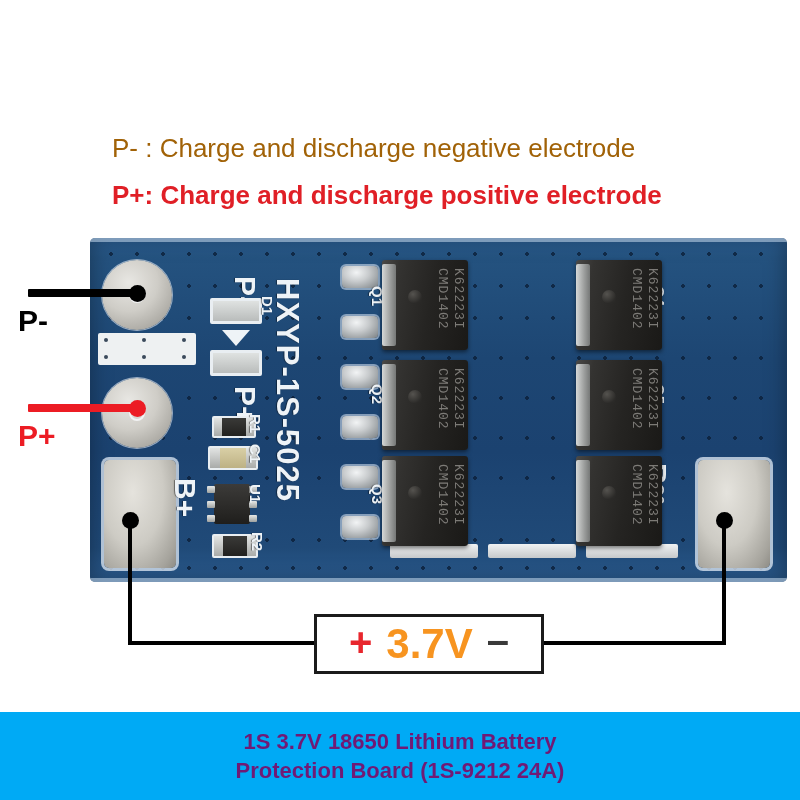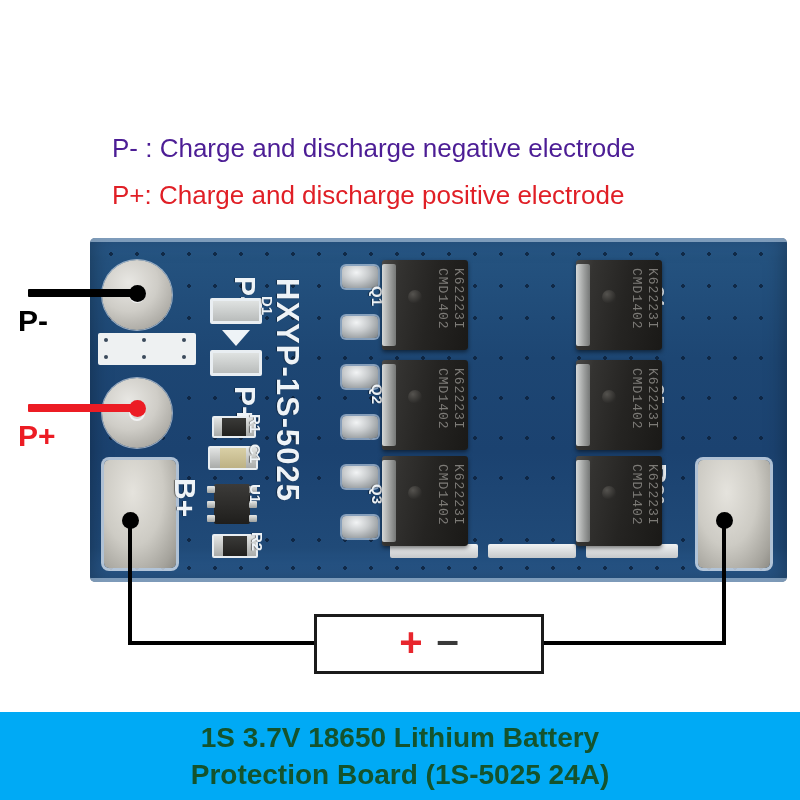--- a/index.html
+++ b/index.html
@@ -49,22 +49,22 @@
     font-size: 34px;
     font-weight: normal;
     white-space: nowrap;
   }
 
   .desc-line {
     position: absolute;
     font-size: 26px;
     white-space: nowrap;
   }
-  .desc-neg { left: 112px; top: 133px; color: #4c1d95; }
-  .desc-pos { left: 112px; top: 180px; color: #e01f26; }
+  .desc-neg { left: 112px; top: 133px; color: #a16207; }
+  .desc-pos { left: 112px; top: 180px; color: #e01f26; font-weight: bold; }
 
   
   .pcb {
     position: absolute;
     left: 90px;
     top: 238px;
     width: 697px;
     height: 344px;
     border-radius: 5px;
     background:
@@ -332,22 +332,22 @@
     top: 712px;
     width: 800px;
     height: 88px;
     background: #00aaf5;
     display: flex;
     flex-direction: column;
     align-items: center;
     justify-content: center;
   }
   .banner div {
-    color: #14532d;
-    font-size: 28px;
+    color: #701a75;
+    font-size: 22px;
     font-weight: bold;
     line-height: 1.33;
     white-space: nowrap;
   }
 </style>
 </head>
 <body>
 
 <div id="stage">
 
@@ -507,21 +507,22 @@
   <div class="dot black" style="left:122px; top:512px;"></div>
   <div class="leader-v" style="left:128px; top:520px; height:125px;"></div>
   <div class="leader-h" style="left:128px; top:641px; width:190px;"></div>
 
   <div class="dot black" style="left:716px; top:512px;"></div>
   <div class="leader-v" style="left:722px; top:520px; height:125px;"></div>
   <div class="leader-h" style="left:540px; top:641px; width:186px;"></div>
 
   <div class="volt-box">
     <span class="volt-plus">+</span>
+    <span class="volt-val">3.7V</span>
     <span class="volt-minus">–</span>
   </div>
 
   <div class="banner">
     <div>1S 3.7V 18650 Lithium Battery</div>
-    <div>Protection Board (1S-5025 24A)</div>
+    <div>Protection Board (1S-9212 24A)</div>
   </div>
 
 </div>
 
 </body></html>

